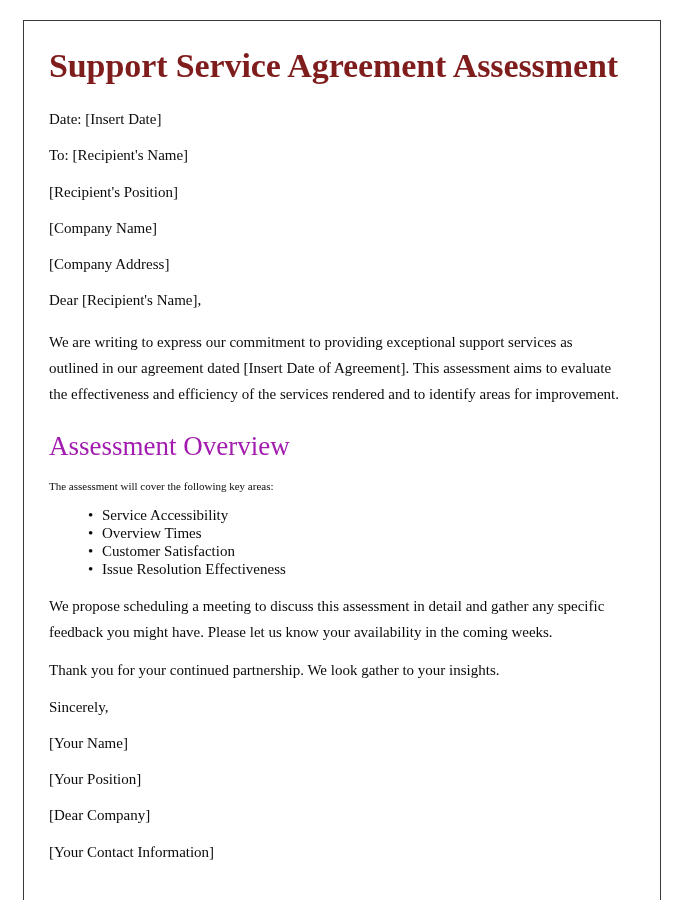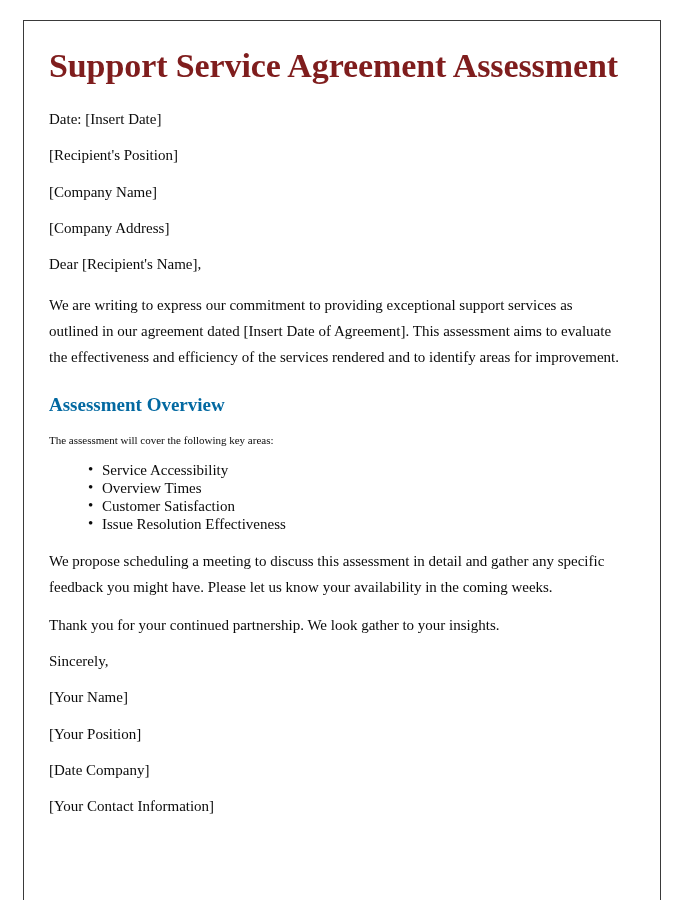--- a/index.html
+++ b/index.html
@@ -51,25 +51,25 @@
   }
 
   .body-para {
     font-size: 15px;
     line-height: 26px;
     margin: 15px 0 17px 0;
     max-width: 578px;
   }
 
   .section-heading {
-    font-size: 19px;
-    font-weight: bold;
+    font-size: 27px;
+    font-weight: normal;
     line-height: 1.15;
     margin: 24px 0 18px 0;
-    color: #0369a1;
+    color: #a21caf;
   }
 
   .lead-line {
     font-size: 11px;
     line-height: 1.15;
     margin: 0 0 14px 0;
   }
 
   ul.key-areas {
     margin: 0 0 14px 0;
@@ -102,20 +102,21 @@
 </head>
 <body>
 
 <div class="page-sheet">
   <div class="page-content">
 
     <h1 class="doc-title">Support Service Agreement Assessment</h1>
 
     <div>
       <p class="meta-line">Date: [Insert Date]</p>
+      <p class="meta-line">To: [Recipient's Name]</p>
       <p class="meta-line">[Recipient's Position]</p>
       <p class="meta-line">[Company Name]</p>
       <p class="meta-line">[Company Address]</p>
     </div>
 
     <p class="meta-line">Dear [Recipient's Name],</p>
 
     <p class="body-para">We are writing to express our commitment to providing exceptional support services as outlined in our agreement dated [Insert Date of Agreement]. This assessment aims to evaluate the effectiveness and efficiency of the services rendered and to identify areas for improvement.</p>
 
     <section>
@@ -136,18 +137,18 @@
       <p class="body-para">We propose scheduling a meeting to discuss this assessment in detail and gather any specific feedback you might have. Please let us know your availability in the coming weeks.</p>
 
       <p class="closing-line">Thank you for your continued partnership. We look gather to your insights.</p>
     </section>
 
     <p class="closing-line">Sincerely,</p>
 
     <div class="sig-block">
       <p class="closing-line">[Your Name]</p>
       <p class="closing-line">[Your Position]</p>
-      <p class="closing-line">[Date Company]</p>
+      <p class="closing-line">[Dear Company]</p>
       <p class="closing-line">[Your Contact Information]</p>
     </div>
 
   </div>
 </div>
 
 </body></html>

